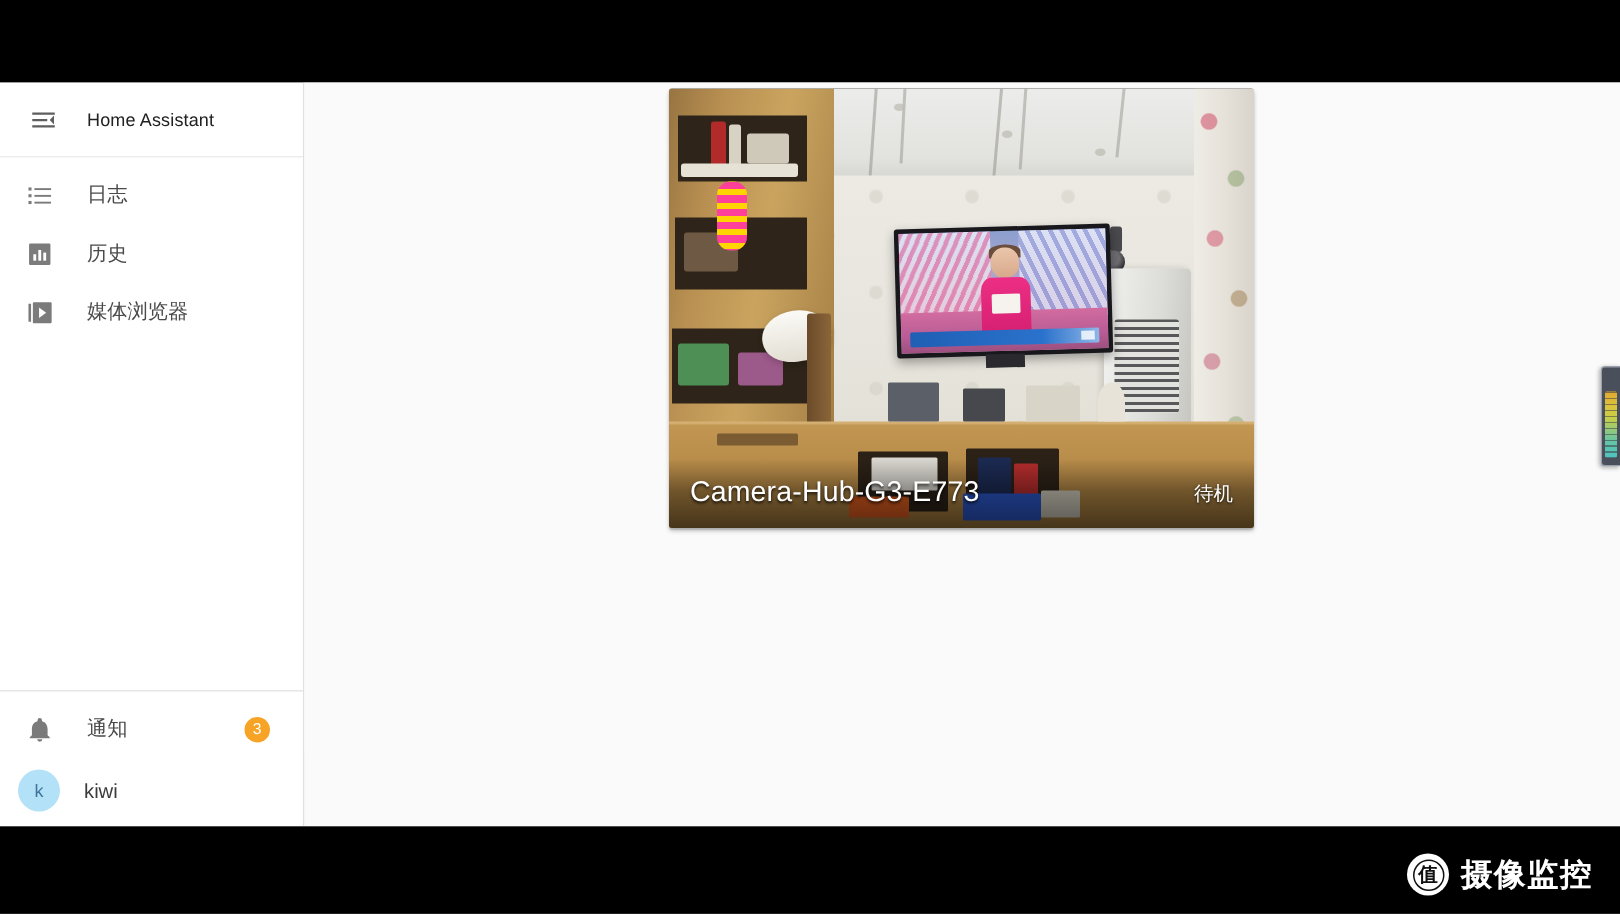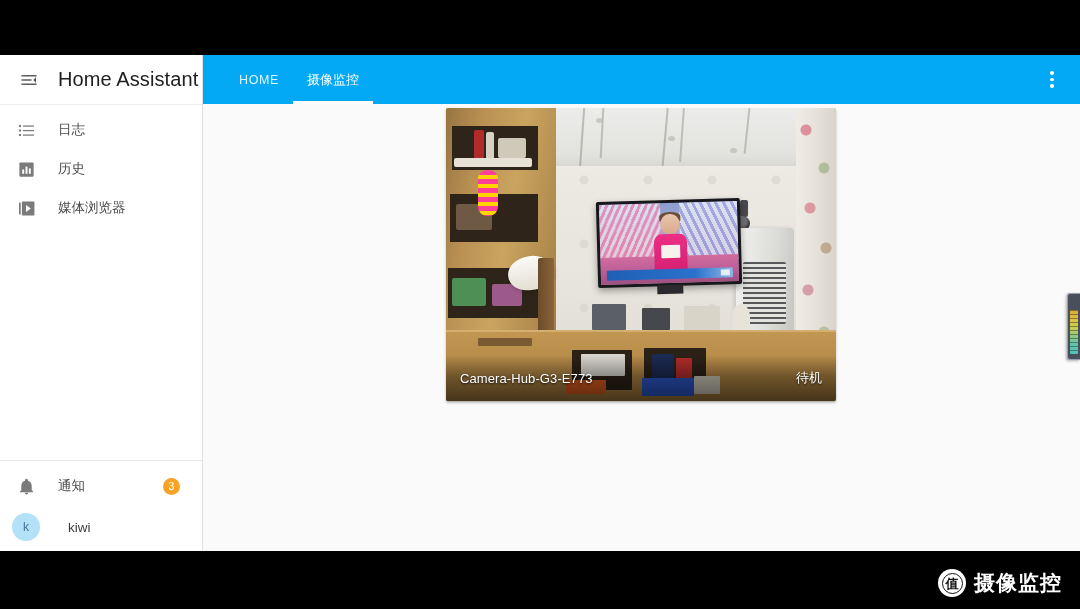--- a/index.html
+++ b/index.html
@@ -48,21 +48,21 @@
     padding: 0 12px;
     flex: 0 0 auto;
     border-bottom: 1px solid #ededed;
   }
   .menu-btn {
     width: 34px; height: 34px;
     display: flex; align-items: center; justify-content: center;
     cursor: pointer; flex: 0 0 auto;
   }
   .ha-title {
-    font-size: 20px;
+    font-size: 12px;
     color: #212121;
     margin-left: 12px;
     letter-spacing: .1px;
     white-space: nowrap;
   }
 
   .sidebar-nav { padding-top: 5px; flex: 0 0 auto; }
 
   .nav-item {
     position: relative;
@@ -115,21 +115,21 @@
   .avatar {
     width: 28px; height: 28px; border-radius: 50%;
     background: #b3e1f7;
     color: #41749a;
     display: flex; align-items: center; justify-content: center;
     font-size: 12px;
     flex: 0 0 auto;
     margin-left: 0px;
   }
   .nav-item.user { padding-left: 8px; height: 42px; }
-  .nav-item.user .nav-label { margin-left: 28px; color: #3c3c3c; }
+  .nav-item.user .nav-label { margin-left: 16px; color: #3c3c3c; }
 
   
   .main {
     position: absolute; left: 203px; top: 0;
     width: 877px; height: 496px;
     background: #fafafa;
   }
 
   .toolbar {
     position: relative;
@@ -402,21 +402,21 @@
 
   
   .cam-footer {
     position: absolute; left: 0; right: 0; bottom: 0;
     height: 46px;
     background: linear-gradient(180deg, rgba(0,0,0,0) 0%, rgba(0,0,0,.34) 45%, rgba(0,0,0,.55) 100%);
     display: flex; align-items: center;
     padding: 0 14px;
   }
   .cam-name {
-    color: #fff; font-size: 13px;
+    color: #fff; font-size: 19px;
     text-shadow: 0 1px 2px rgba(0,0,0,.8);
     letter-spacing: .1px;
   }
   .cam-status {
     margin-left: auto;
     color: #fff; font-size: 13px;
     text-shadow: 0 1px 2px rgba(0,0,0,.8);
   }
 
   
@@ -559,37 +559,20 @@
         <div class="nav-item user">
           <span class="avatar">k</span>
           <span class="nav-label">kiwi</span>
         </div>
 
       </div>
     </div>
 
     <div class="main">
 
-      <div class="toolbar">
-        <div class="tabs">
-          <div class="tab">
-            <span>HOME</span>
-          </div>
-          <div class="tab cjk active">
-            <span>摄像监控</span>
-          </div>
-        </div>
-        <div class="toolbar-actions">
-          <div class="overflow-btn">
-            <i></i>
-              <i></i>
-              <i></i>
-          </div>
-        </div>
-      </div>
 
       <div class="content">
 
         <div class="camera-card">
           <div class="cam-scene">
 
             <div class="ceiling"></div>
             <div class="ceil-line" style="left:155px;top:0;height:50px;transform:rotate(3deg);"></div>
             <div class="ceil-line" style="left:235px;top:0;height:54px;transform:rotate(4deg);"></div>
             <div class="ceil-line" style="left:300px;top:0;height:46px;transform:rotate(6deg);"></div>

